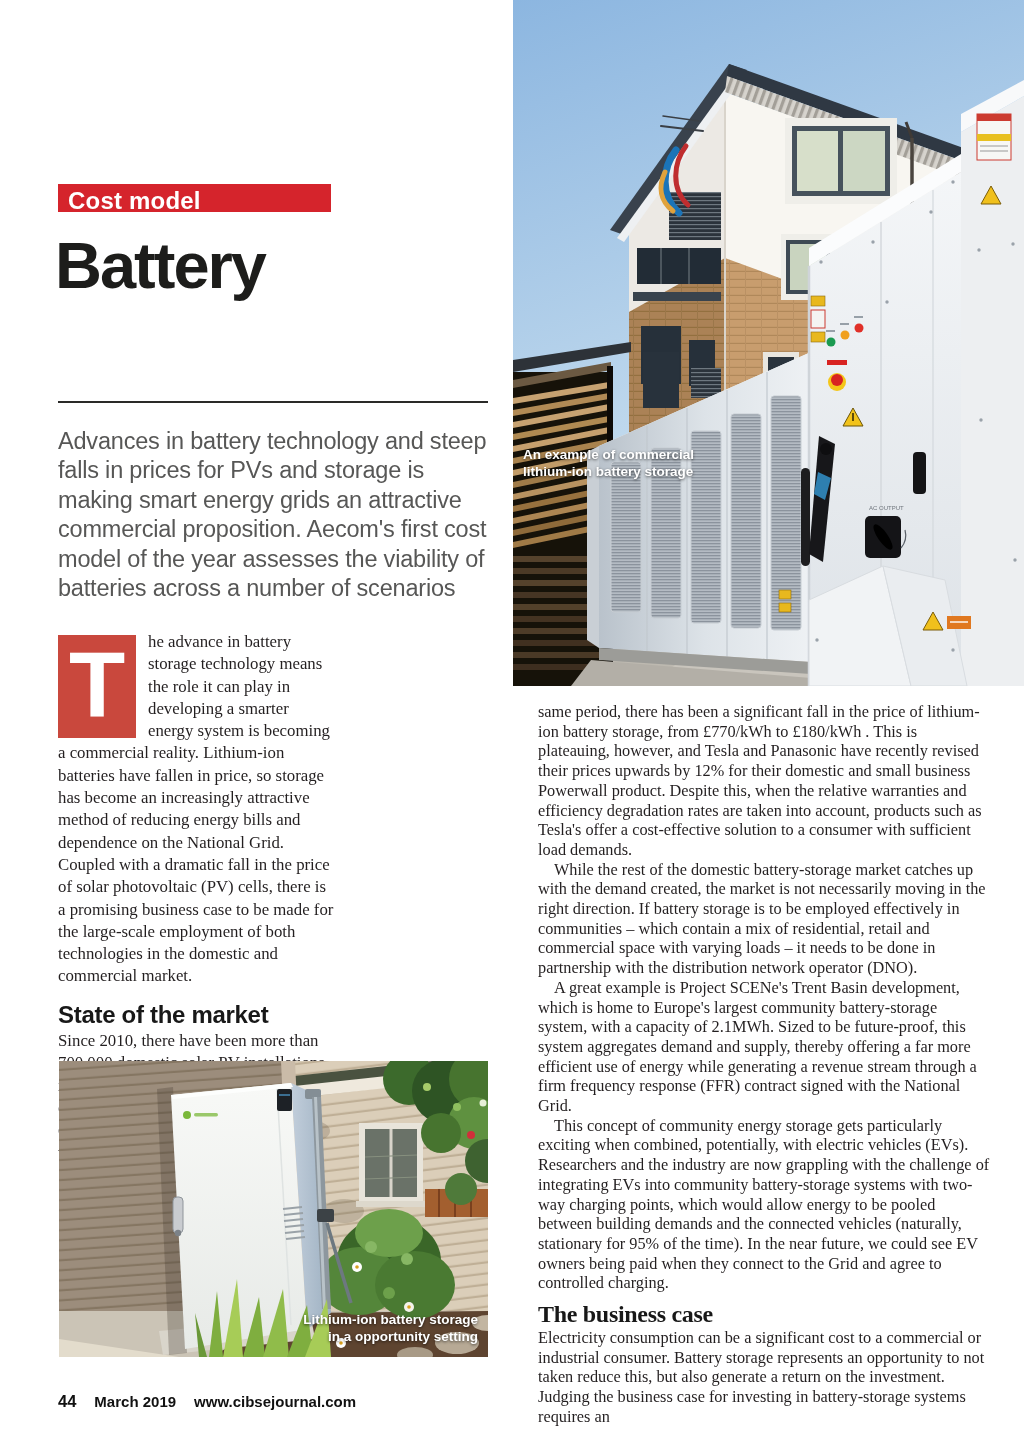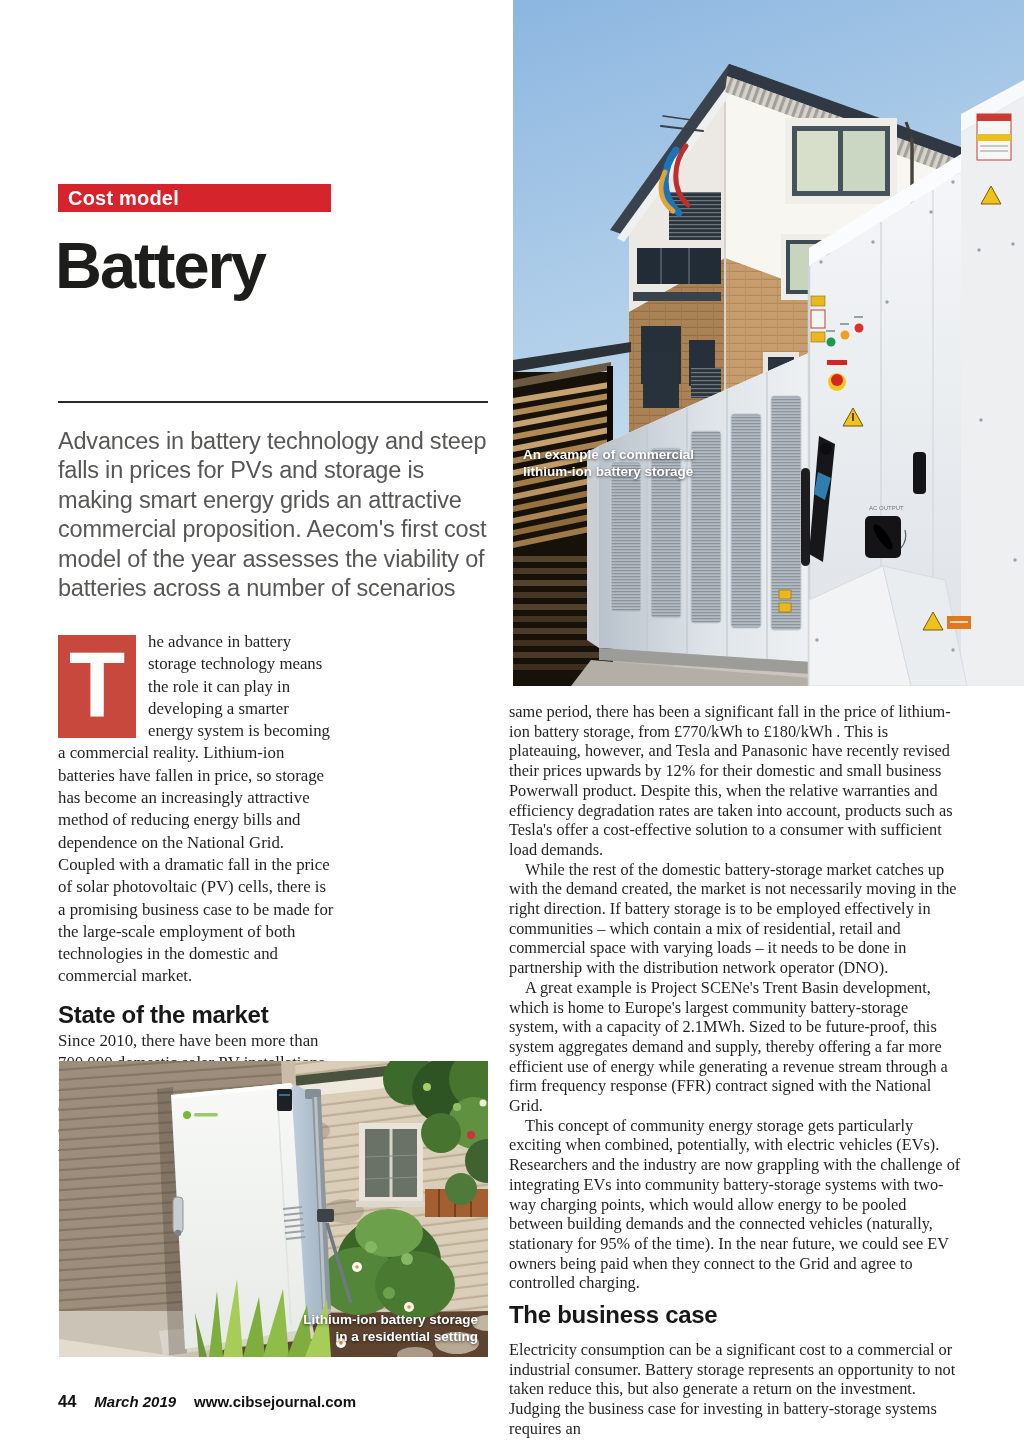--- a/index.html
+++ b/index.html
@@ -2,21 +2,21 @@
 <html><head>
 <meta charset="utf-8">
 <style>
   html,body{margin:0;padding:0;}
   body{width:1024px;height:1448px;background:#ffffff;position:relative;
        font-family:"Liberation Sans",sans-serif;color:#221f20;overflow:hidden;}
   .abs{position:absolute;}
 
   
   .kicker{left:58px;top:184px;width:263px;height:23px;background:#d5242c;color:#fff;
-          font-size:20px;font-weight:bold;padding:3px 0 2px 10px;letter-spacing:.2px;}
+          font-size:24px;font-weight:bold;padding:3px 0 2px 10px;letter-spacing:.2px;}
 
   
   .title{left:55px;top:218px;width:440px;font-size:65px;line-height:79px;font-weight:bold;
          color:#1d1d1b;letter-spacing:-2px;margin-top:8px;}
   .rule{left:58px;top:401px;width:430px;height:2px;background:#2a2a28;}
 
   
   .standfirst{left:58px;top:419px;width:438px;font-size:23.5px;line-height:29.4px;
               color:#575756;font-weight:400;letter-spacing:-0.2px;margin-top:8px;}
 
@@ -25,40 +25,40 @@
              font-size:16.8px;line-height:22.3px;color:#231f20;}
   .dropcap{float:left;width:78px;height:103px;background:#c9483d;color:#ffffff;
            font-family:"Liberation Sans",sans-serif;font-size:92px;font-weight:bold;
            text-align:center;line-height:100px;margin:4px 12px 2px 0;}
   .subhead{font-family:"Liberation Sans",sans-serif;font-size:24px;font-weight:bold;
            color:#181818;letter-spacing:-0.3px;margin:16px 0 4px 0;}
   .intro-col p{margin:0;}
   .intro-col .body-p{margin-top:2px;}
 
   
-  .right-col{left:509px;top:702px;width:452px;font-family:"Liberation Serif",serif;
+  .right-col{left:538px;top:702px;width:452px;font-family:"Liberation Serif",serif;
              font-size:16.3px;line-height:19.7px;color:#231f20;}
   .right-col p{margin:0;}
   .right-col p.indent{text-indent:16px;}
-  .right-col .subhead{margin:12px 0 15px 0;}
+  .right-col .subhead{margin:12px 0 3px 0;font-family:Liberation Serif, serif;}
 
   
   figure{margin:0;padding:0;}
   .photo-right{left:513px;top:0;width:511px;height:494px;}
   .photo-left{left:59px;top:1061px;width:429px;height:296px;}
   .photo-right svg,.photo-left svg{display:block;}
   .caption{position:absolute;color:#ffffff;font-size:13.5px;font-weight:bold;
            line-height:16.5px;text-shadow:0 1px 3px rgba(0,0,0,.65);}
   .cap-br{right:10px;bottom:12px;text-align:right;}
   .cap-bl{left:10px;bottom:14px;text-align:left;}
 
   
   .footer{left:58px;top:1392px;font-size:15px;font-weight:bold;color:#111;}
   .footer .pn{font-size:16.5px;margin-right:18px;}
-  .footer .issue{margin-right:18px;font-style:italic;}
+  .footer .issue{margin-right:18px;}
 </style>
 </head>
 <body>
 
 <div class="abs kicker">Cost model</div>
 
 <h1 class="abs title"><span>Battery</span><br></h1>
 
 <div class="abs rule"></div>
 
@@ -431,19 +431,19 @@
     <polygon points="204,296 224,228 230,296" fill="#90bc4a"></polygon>
     <polygon points="228,296 248,244 254,296" fill="#7fae3f"></polygon>
     <polygon points="246,296 268,238 272,296" fill="#a7cc57"></polygon>
     <polygon points="140,296 136,252 148,296" fill="#6a9838"></polygon>
     <circle cx="282" cy="282" r="5" fill="#fff"></circle>
     <circle cx="282" cy="282" r="1.8" fill="#d8a020"></circle>
   </g>
 </svg>
 <figcaption class="caption cap-br">
   <span style="display:block">Lithium-ion battery storage</span>
-  <span style="display:block">in a residential setting</span>
+  <span style="display:block">in a opportunity setting</span>
 </figcaption>
 </figure>
 
 <div class="abs footer">
   <span class="pn">44</span><span class="issue">March 2019</span><span>www.cibsejournal.com</span>
 </div>
 
 </body></html>

